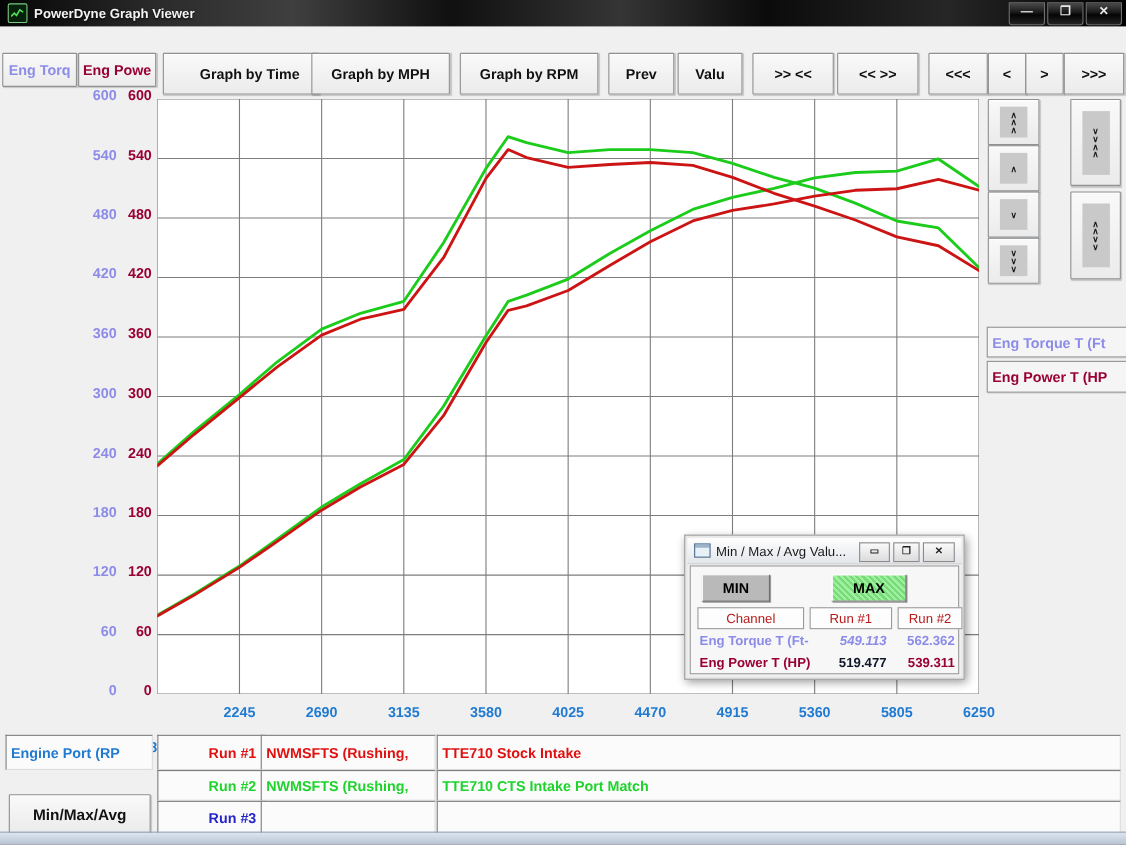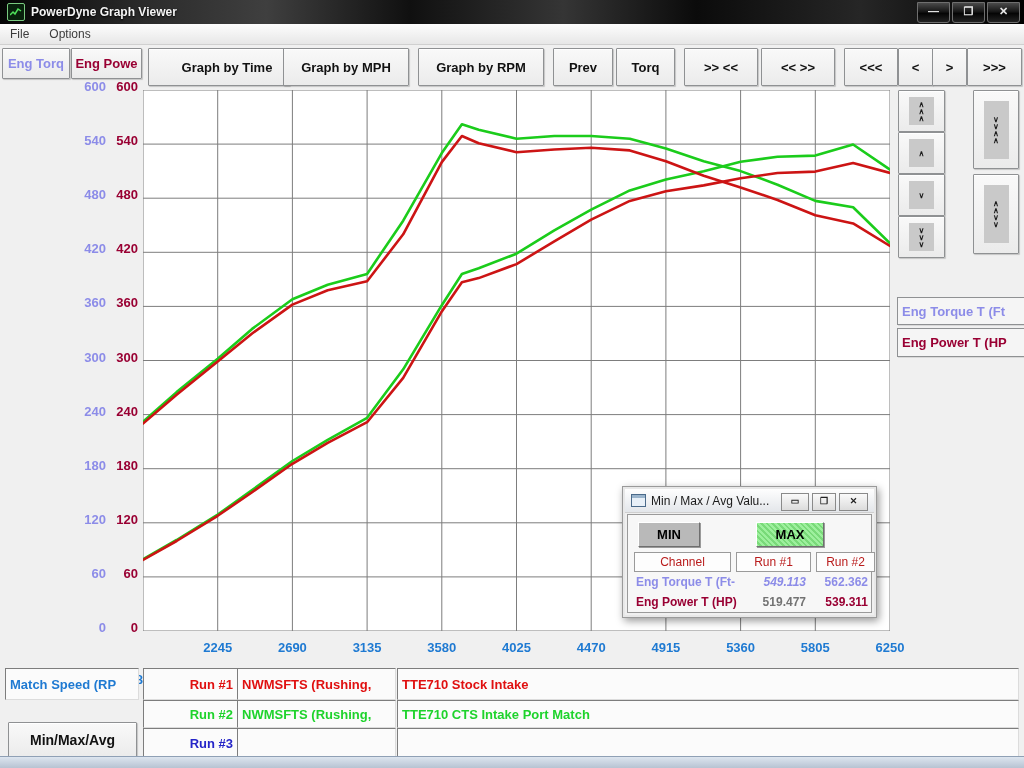--- a/index.html
+++ b/index.html
@@ -73,37 +73,33 @@
         </svg>
     </div>
     <div class="title-text">PowerDyne Graph Viewer</div>
     <div class="win-btns">
       <div class="win-btn">—</div>
       <div class="win-btn">❐</div>
       <div class="win-btn">✕</div>
     </div>
   </div>
 
-  <div class="menubar" id="menubar">
-      <div class="menu-item">File</div>
-      <div class="menu-item">Options</div>
-    </div>
 
   <div class="btn" style="left:2px;top:48px;width:66px;height:29px;">
     <span style="color:#8c8ce8;overflow:hidden;">Eng Torq</span>
   </div>
   <div class="btn" style="left:71px;top:48px;width:69px;height:29px;">
     <span style="color:#990033;overflow:hidden;">Eng Powe</span>
   </div>
   <div id="toolbar-buttons">
       <div class="btn" style="left: 148px; top: 48px; width: 124px; height: 36px; padding-left: 16px;">Graph by Time</div>
       <div class="btn" style="left: 283px; top: 48px; width: 124px; height: 36px;">Graph by MPH</div>
       <div class="btn" style="left: 418px; top: 48px; width: 124px; height: 36px;">Graph by RPM</div>
       <div class="btn" style="left: 553px; top: 48px; width: 58px; height: 36px;">Prev</div>
-      <div class="btn" style="left: 616px; top: 48px; width: 57px; height: 36px;">Torq</div>
+      <div class="btn" style="left: 616px; top: 48px; width: 57px; height: 36px;">Valu</div>
       <div class="btn" style="left: 684px; top: 48px; width: 72px; height: 36px;">&gt;&gt; &lt;&lt;</div>
       <div class="btn" style="left: 761px; top: 48px; width: 72px; height: 36px;">&lt;&lt; &gt;&gt;</div>
       <div class="btn" style="left: 844px; top: 48px; width: 52px; height: 36px;">&lt;&lt;&lt;</div>
       <div class="btn" style="left: 898px; top: 48px; width: 33px; height: 36px;">&lt;</div>
       <div class="btn" style="left: 932px; top: 48px; width: 33px; height: 36px;">&gt;</div>
       <div class="btn" style="left: 967px; top: 48px; width: 53px; height: 36px;">&gt;&gt;&gt;</div>
     </div>
 
   <div id="y-axis-torque">
       <div class="ylab" style="left: 58px; width: 48px; top: 79px; color: rgb(140, 140, 232);">600</div>
@@ -218,21 +214,21 @@
       </div>
     </div>
   <div class="side-label" style="top:297px;color:#8c8ce8;">
     <span>Eng Torque T (Ft</span>
   </div>
   <div class="side-label" style="top:328px;height:27px;color:#990033;">
     <span>Eng Power T (HP</span>
   </div>
 
   <div class="box left" style="left:5px;top:668px;width:128px;height:30px;color:#1f7ad2;">
-    <span>Match Speed (RP</span>
+    <span>Engine Port (RP</span>
   </div>
   <div id="run-rows">
       <div class="box right" style="left: 143px; top: 668px; width: 89px; height: 30px; color: rgb(224, 16, 16);">Run #1</div>
       <div class="box left" style="left: 237px; top: 668px; width: 153px; height: 30px; color: rgb(224, 16, 16);">NWMSFTS (Rushing,</div>
       <div class="box left" style="left: 397px; top: 668px; width: 616px; height: 30px; color: rgb(224, 16, 16);">TTE710 Stock Intake</div>
       <div class="box right" style="left: 143px; top: 700px; width: 89px; height: 26px; color: rgb(30, 211, 44);">Run #2</div>
       <div class="box left" style="left: 237px; top: 700px; width: 153px; height: 26px; color: rgb(30, 211, 44);">NWMSFTS (Rushing,</div>
       <div class="box left" style="left: 397px; top: 700px; width: 616px; height: 26px; color: rgb(30, 211, 44);">TTE710 CTS Intake Port Match</div>
       <div class="box right" style="left: 143px; top: 728px; width: 89px; height: 28px; color: rgb(36, 36, 200);">Run #3</div>
       <div class="box left" style="left: 237px; top: 728px; width: 153px; height: 28px; color: rgb(36, 36, 200);"></div>
@@ -260,20 +256,20 @@
         <span>MAX</span>
       </div>
       <div id="mm-table">
           <div class="mm-head" style="left: 6px; width: 95px;">Channel</div>
           <div class="mm-head" style="left: 108px; width: 73px;">Run #1</div>
           <div class="mm-head" style="left: 188px; width: 57px;">Run #2</div>
           <div class="mm-cell" style="left: 8px; top: 60px; color: rgb(140, 140, 232);">Eng Torque T (Ft-</div>
           <div class="mm-cell mm-val" style="left: 108px; top: 60px; width: 70px; color: rgb(140, 140, 232); font-style: italic;">549.113</div>
           <div class="mm-cell mm-val" style="left: 188px; top: 60px; width: 52px; color: rgb(140, 140, 232);">562.362</div>
           <div class="mm-cell" style="left: 8px; top: 80px; color: rgb(153, 0, 51);">Eng Power T (HP)</div>
-          <div class="mm-cell mm-val" style="left: 108px; top: 80px; width: 70px; color: #737373;">519.477</div>
+          <div class="mm-cell mm-val" style="left: 108px; top: 80px; width: 70px; color: #0f172a;">519.477</div>
           <div class="mm-cell mm-val" style="left: 188px; top: 80px; width: 52px; color: rgb(153, 0, 51);">539.311</div>
         </div>
     </div>
   </div>
 
   <div id="bottom-frame"></div>
 </div>
 
 </body></html>

